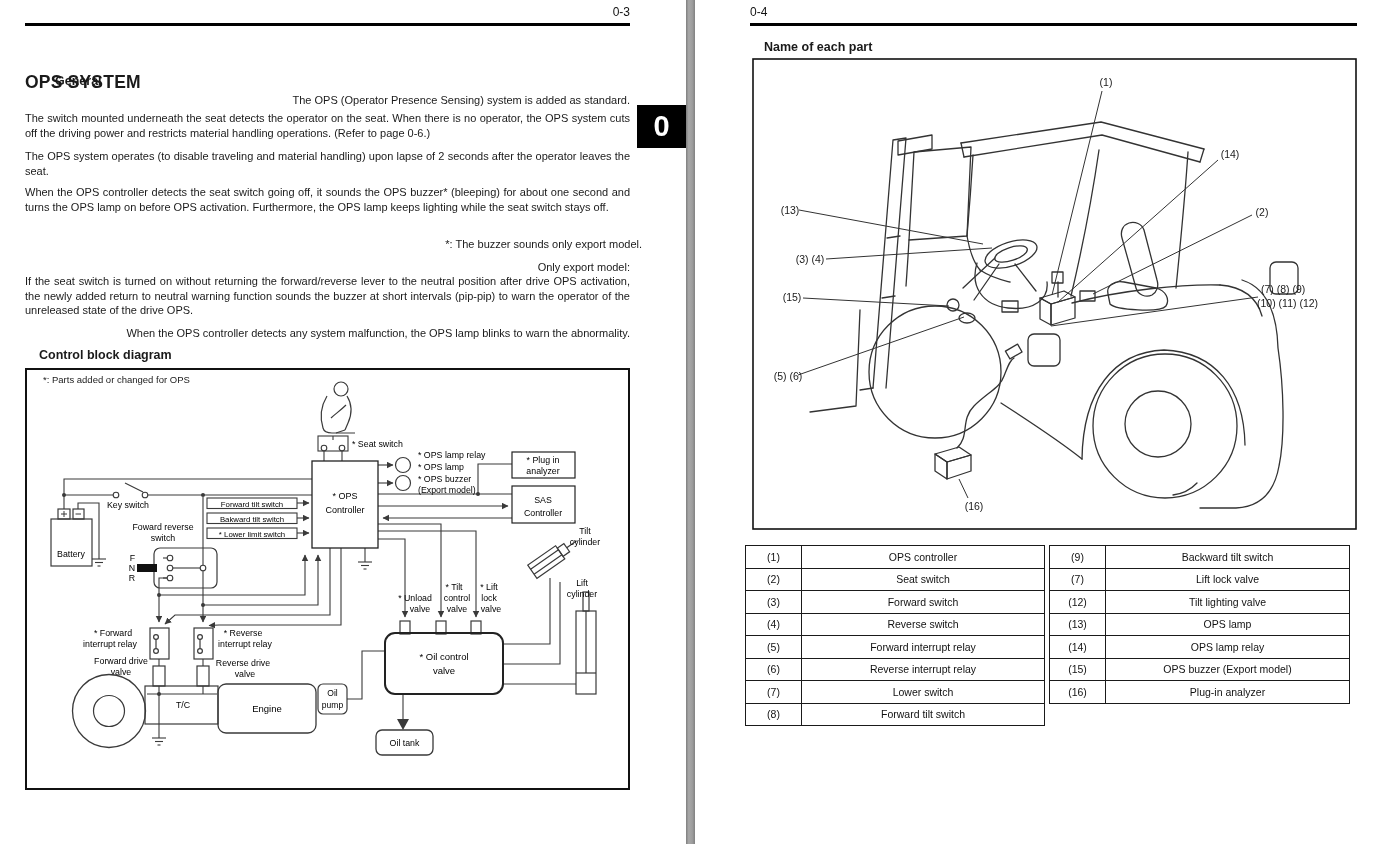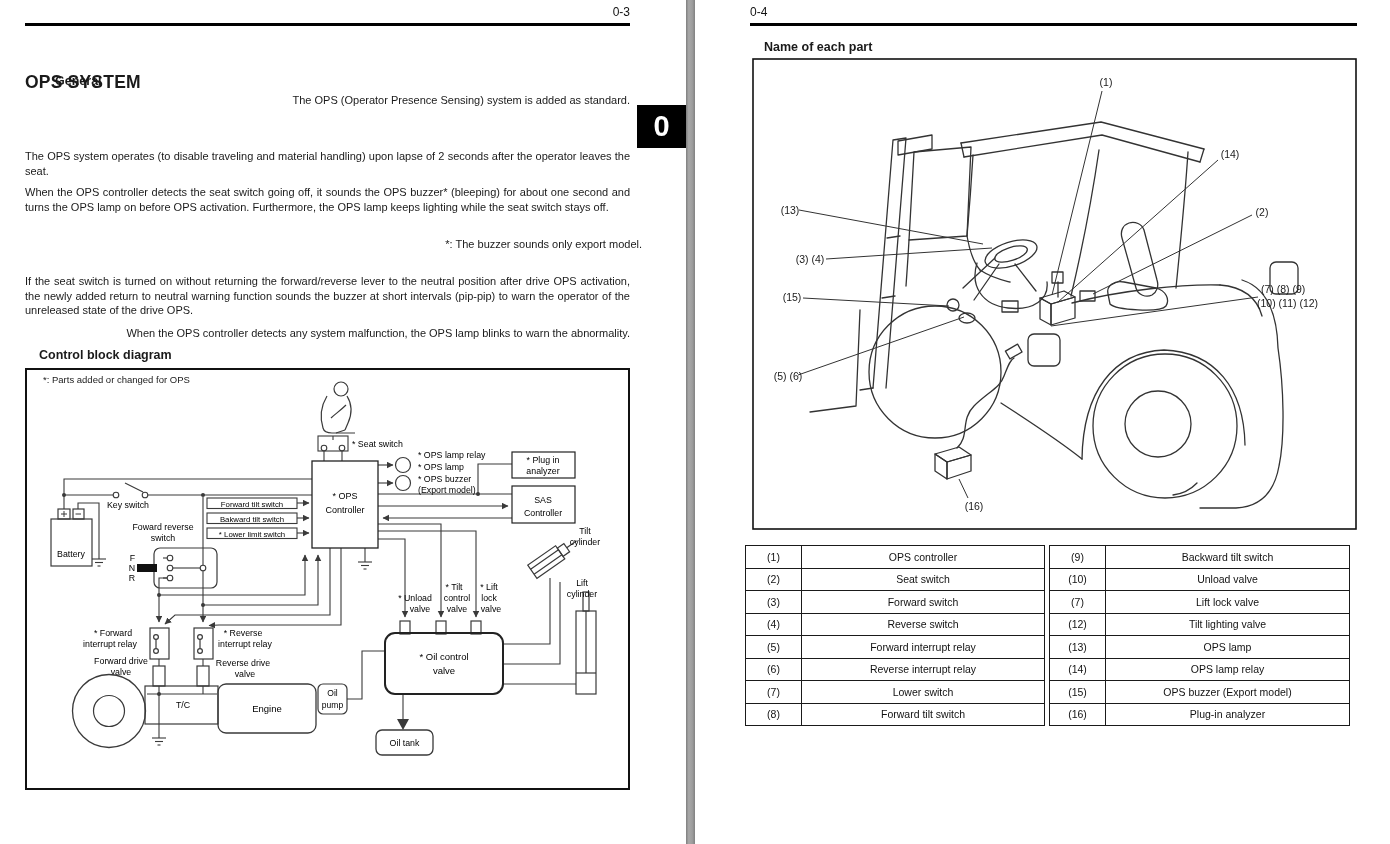--- a/index.html
+++ b/index.html
@@ -36,23 +36,25 @@
 
 <div class="page" id="page-left">
   <div class="pagenum" style="left:25px;top:5px;width:605px;text-align:right;">0-3</div>
   <div class="rule" style="left:25px;top:23px;width:605px;"></div>
 
   <div class="h1" style="left:25px;top:36px;">OPS SYSTEM</div>
 
   <div class="h2" style="left:25px;top:74px;margin-left:16px;">General</div>
 
   <div class="para nojust" style="left:25px;top:93px;">The OPS (Operator Presence Sensing) system is added as standard.</div>
+  <div class="para" style="left:25px;top:111px;">The switch mounted underneath the seat detects the operator on the seat. When there is no operator, the OPS system cuts off the driving power and restricts material handling operations. (Refer to page 0-6.)</div>
   <div class="para" style="left:25px;top:149px;">The OPS system operates (to disable traveling and material handling) upon lapse of 2 seconds after the operator leaves the seat.</div>
   <div class="para" style="left:25px;top:185px;">When the OPS controller detects the seat switch going off, it sounds the OPS buzzer* (bleeping) for about one second and turns the OPS lamp on before OPS activation. Furthermore, the OPS lamp keeps lighting while the seat switch stays off.</div>
   <div class="para nojust" style="left:37px;top:237px;">*: The buzzer sounds only export model.</div>
+  <div class="para nojust" style="left:25px;top:260px;">Only export model:</div>
   <div class="para" style="left:25px;top:274px;">If the seat switch is turned on without returning the forward/reverse lever to the neutral position after drive OPS activation, the newly added return to neutral warning function sounds the buzzer at short intervals (pip-pip) to warn the operator of the unreleased state of the drive OPS.</div>
   <div class="para nojust" style="left:25px;top:326px;">When the OPS controller detects any system malfunction, the OPS lamp blinks to warn the abnormality.</div>
 
   <div class="h2" style="left:25px;top:348px;">Control block diagram</div>
 
   <div class="tab0">0</div>
 
   <svg class="figbox" style="left:25px;top:368px;" width="605" height="422" viewBox="0 0 605 422">
     <defs>
       <marker id="ah" markerWidth="8" markerHeight="8" refX="5.6" refY="3" orient="auto">
@@ -416,24 +418,20 @@
           </tr>
     </tbody>
       </table>
     <table class="pt" id="pt-right">
       <tbody>
           <tr>
             <td class="coln">(9)</td>
             <td>Backward tilt switch</td>
           </tr>
       <tr>
-            <td class="coln">(10)</td>
-            <td>Unload valve</td>
-          </tr>
-      <tr>
             <td class="coln">(7)</td>
             <td>Lift lock valve</td>
           </tr>
       <tr>
             <td class="coln">(12)</td>
             <td>Tilt lighting valve</td>
           </tr>
       <tr>
             <td class="coln">(13)</td>
             <td>OPS lamp</td>

